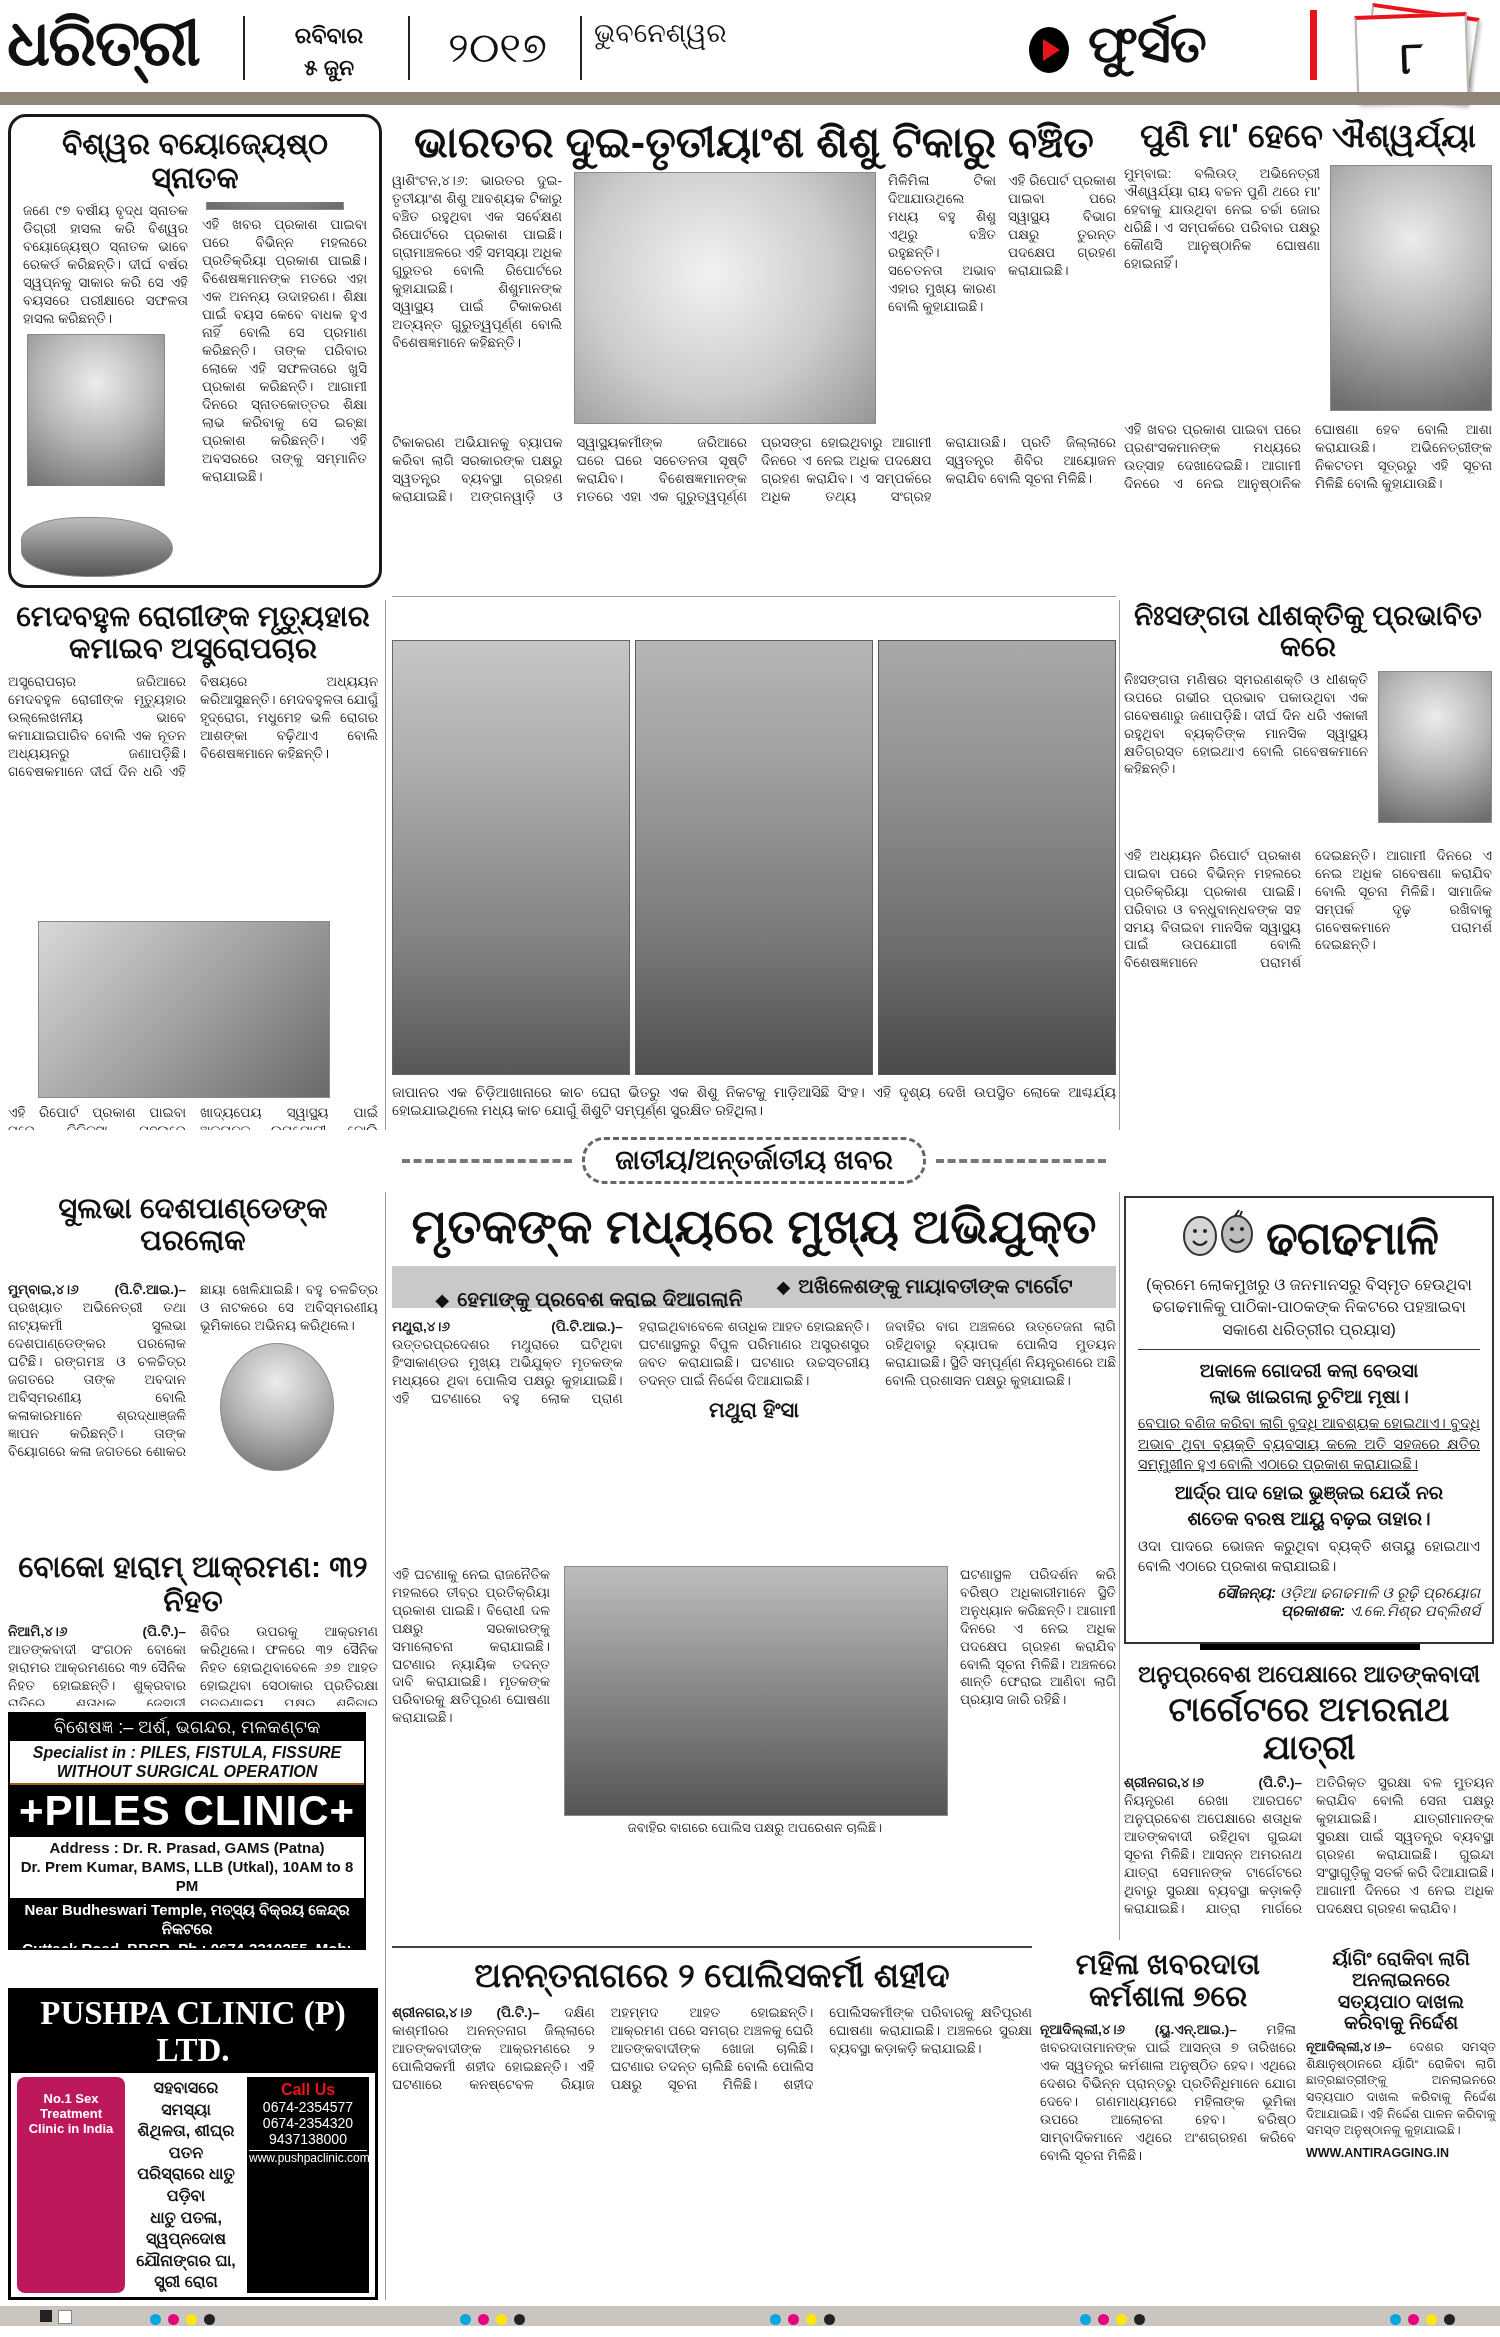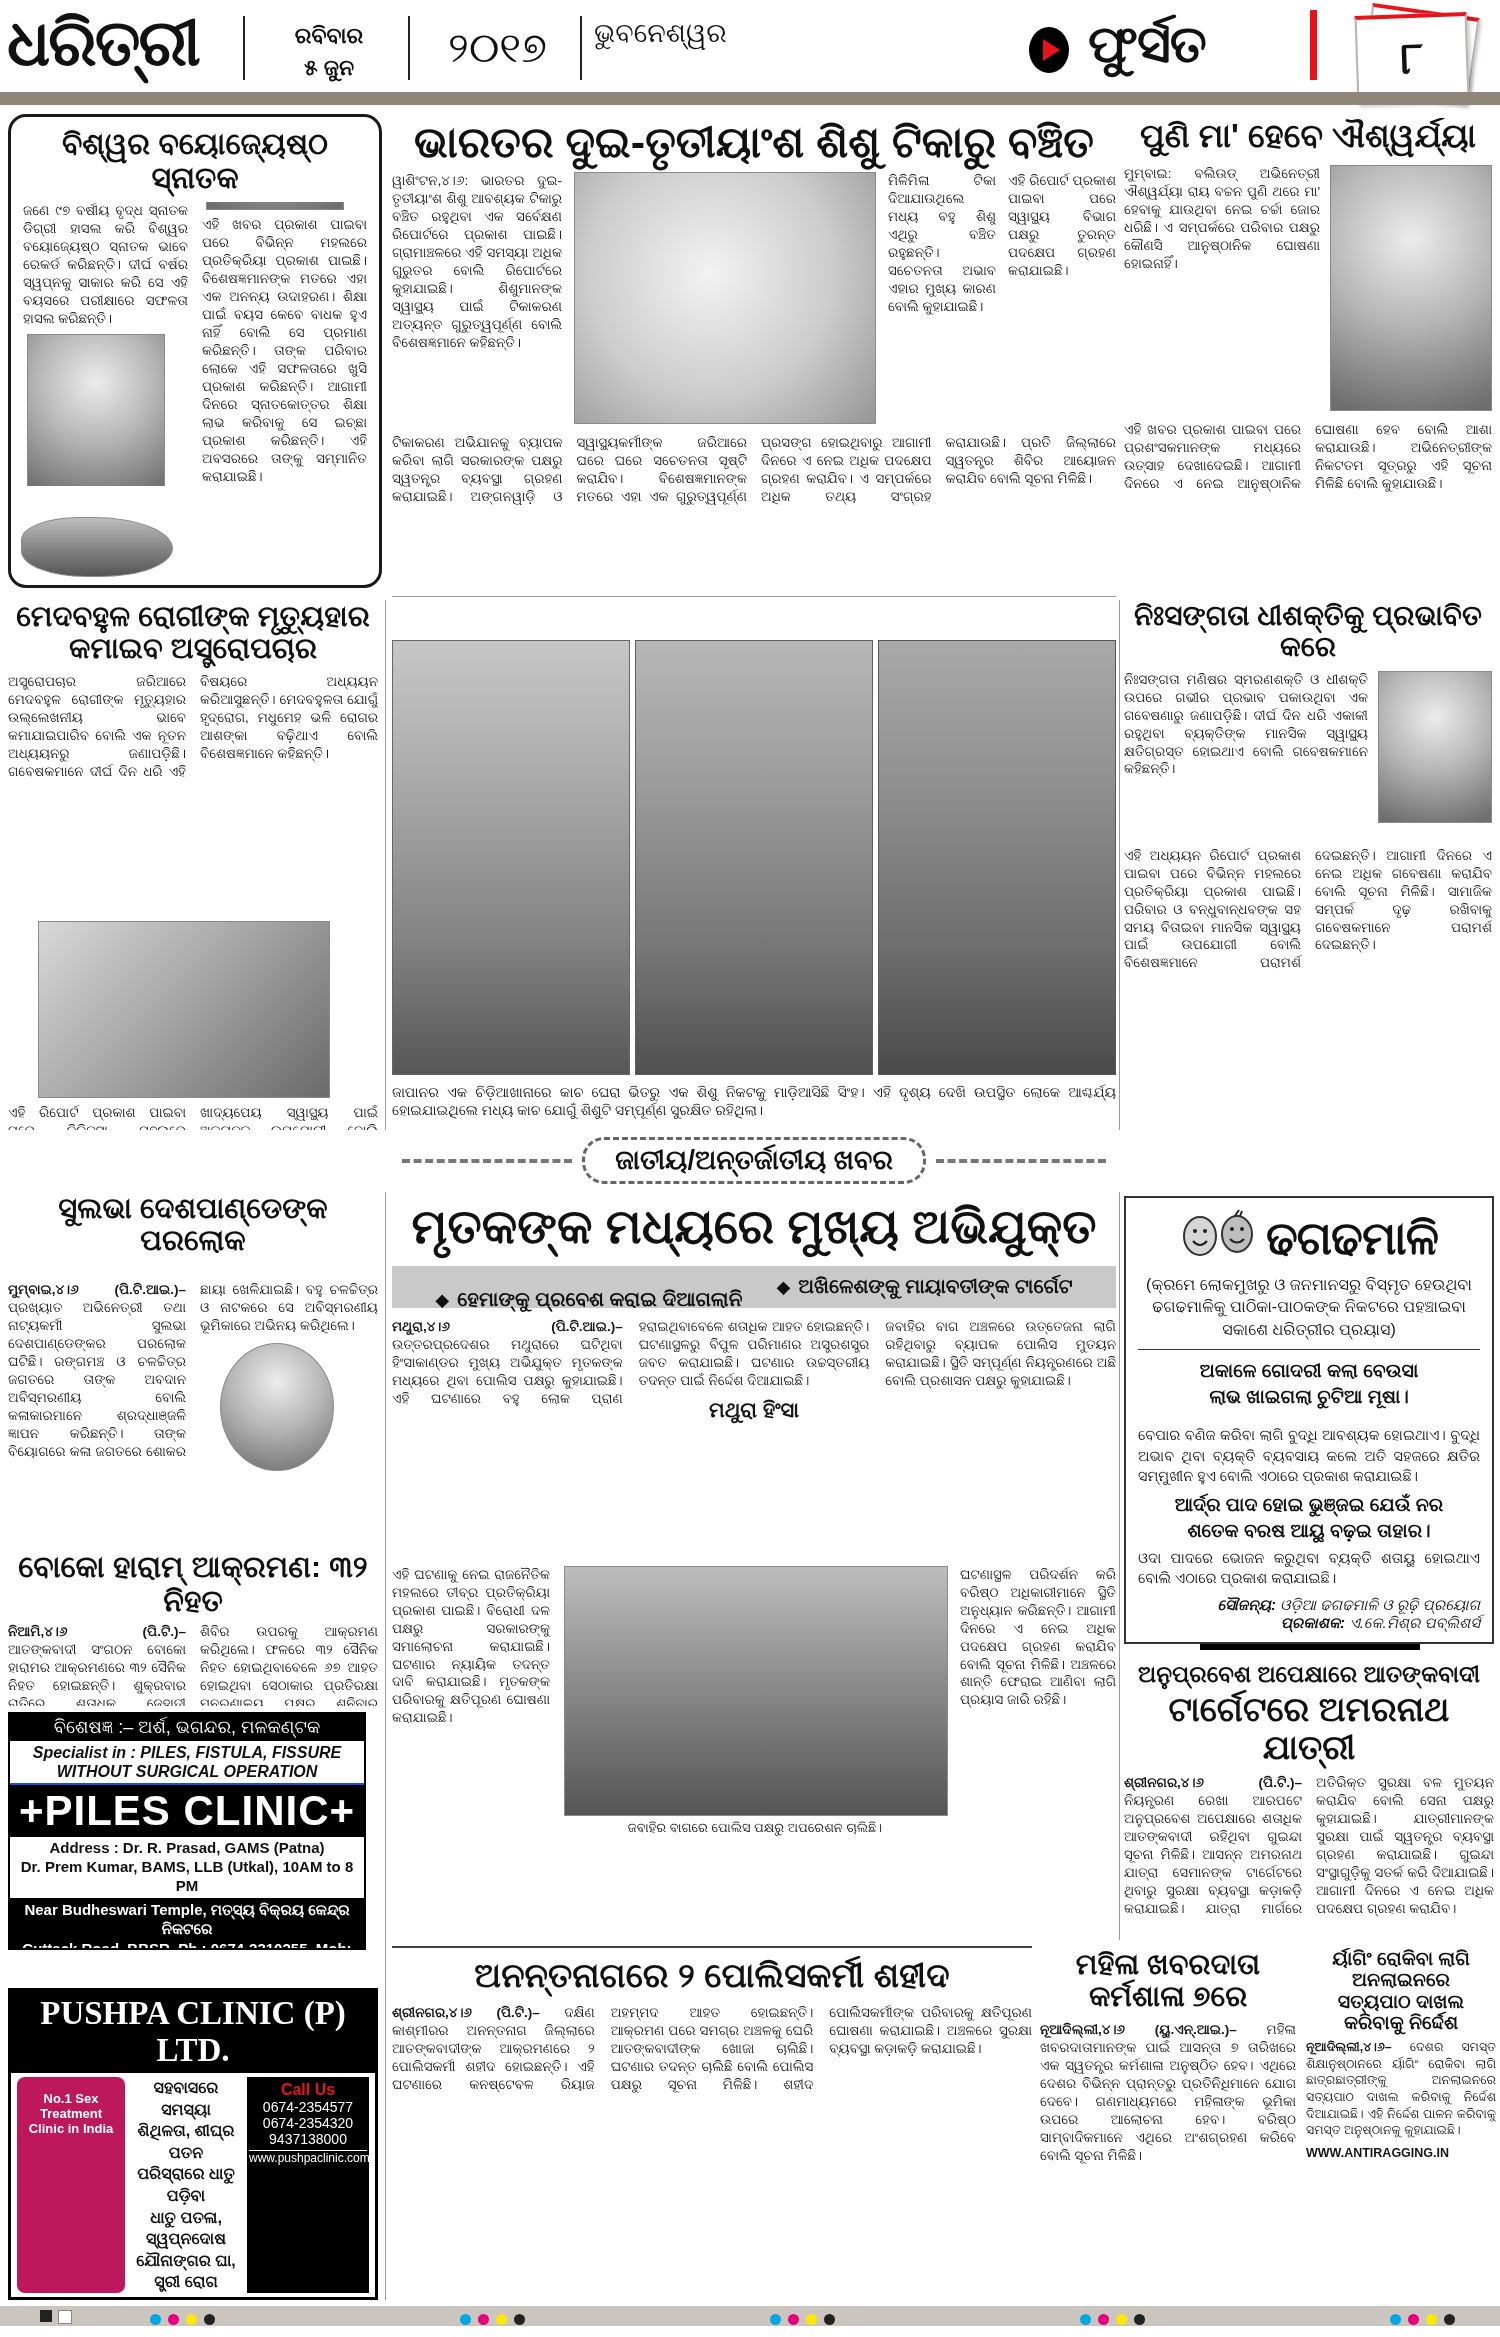--- a/index.html
+++ b/index.html
@@ -152,21 +152,21 @@
   <div class="abs" style="left:8px;top:1550px;width:370px;height:156px;overflow:hidden;">
     <div class="hl" style="font-size:30px;">ବୋକୋ ହାରାମ୍ ଆକ୍ରମଣ: ୩୨ ନିହତ</div>
     <div class="body cols2" style="margin-top:6px;height:112px;">
       <span class="dl">ନିଆମି,୪।୬ (ପି.ଟି.)–</span>
       <span>ଆତଙ୍କବାଦୀ ସଂଗଠନ ବୋକୋ ହାରାମର ଆକ୍ରମଣରେ ୩୨ ସୈନିକ ନିହତ ହୋଇଛନ୍ତି। ଶୁକ୍ରବାର ରାତିରେ ଶତାଧିକ ଜେହାଦୀ ବୋସୋସ୍ଥିତ ନାଇଜର ସେନାର ଏକ ଶିବିର ଉପରକୁ ଆକ୍ରମଣ କରିଥିଲେ। ଫଳରେ ୩୨ ସୈନିକ ନିହତ ହୋଇଥିବାବେଳେ ୬୭ ଆହତ ହୋଇଥିବା ସେଠାକାର ପ୍ରତିରକ୍ଷା ମନ୍ତ୍ରଣାଳୟ ପକ୍ଷରୁ ଶନିବାର କୁହାଯାଇଛି।</span>
     </div>
   </div>
 
   <div class="abs adbox" style="left:8px;top:1712px;width:358px;height:238px;">
     <div class="blackrow" style="font-size:18px;padding:3px 0;">ବିଶେଷଜ୍ଞ :– ଅର୍ଶ, ଭଗନ୍ଦର, ମଳକଣ୍ଟକ</div>
-    <div style="text-align:center;font-weight:bold;font-style:italic;font-size:16px;line-height:1.2;padding:2px 0;border-bottom:2px solid #1d4ed8;">
+    <div style="text-align:center;font-weight:bold;font-style:italic;font-size:16px;line-height:1.2;padding:2px 0;border-bottom:2px solid #a16207;">
       <div>Specialist in : PILES, FISTULA, FISSURE</div>
       <div>WITHOUT SURGICAL OPERATION</div>
     </div>
     <div class="blackrow" style="font-size:42px;font-weight:900;letter-spacing:1px;padding:2px 0;">+PILES CLINIC+</div>
     <div style="text-align:center;font-size:15px;font-weight:bold;line-height:1.25;padding:2px 0;">
       <div>Address : Dr. R. Prasad, GAMS (Patna)</div>
       <div>Dr. Prem Kumar, BAMS, LLB (Utkal), 10AM to 8 PM</div>
     </div>
     <div class="blackrow" style="font-size:15px;font-weight:bold;line-height:1.3;padding:2px 0;">
       <div>Near Budheswari Temple, ମତ୍ସ୍ୟ ବିକ୍ରୟ କେନ୍ଦ୍ର ନିକଟରେ</div>
@@ -267,21 +267,21 @@
           <path d="M50 31 q7 7 14 0" stroke="#222" stroke-width="2" fill="none"></path>
           <path d="M55 8 l4 -6 M60 8 l2 -5" stroke="#222" stroke-width="2" fill="none"></path>
         </svg>
       </span>
       <span style="font-size:46px;font-weight:900;letter-spacing:-1px;">ଢଗଢମାଳି</span>
     </div>
     <div style="font-size:16px;text-align:center;line-height:1.4;margin-top:6px;">(କ୍ରମେ ଲୋକମୁଖରୁ ଓ ଜନମାନସରୁ ବିସ୍ମୃତ ହେଉଥିବା ଢଗଢମାଳିକୁ ପାଠିକା-ପାଠକଙ୍କ ନିକଟରେ ପହଞ୍ଚାଇବା ସକାଶେ ଧରିତ୍ରୀର ପ୍ରୟାସ)</div>
     <div style="border-top:1.5px solid #333;margin:8px 0;"></div>
     <div class="versel">ଅକାଳେ ଗୋଦରୀ କଲା ବେଉସା</div>
     <div class="versel">ଲାଭ ଖାଇଗଲା ଚୁଟିଆ ମୂଷା।</div>
-    <div class="dhaga-exp" style="margin-top:16px;">ବେପାର ବଣିଜ କରିବା ଲାଗି ବୁଦ୍ଧି ଆବଶ୍ୟକ ହୋଇଥାଏ। ବୁଦ୍ଧି ଅଭାବ ଥିବା ବ୍ୟକ୍ତି ବ୍ୟବସାୟ କଲେ ଅତି ସହଜରେ କ୍ଷତିର ସମ୍ମୁଖୀନ ହୁଏ ବୋଲି ଏଠାରେ ପ୍ରକାଶ କରାଯାଇଛି।</div>
+    <div class="dhaga-exp" style="margin-top:4px;text-decoration:underline;">ବେପାର ବଣିଜ କରିବା ଲାଗି ବୁଦ୍ଧି ଆବଶ୍ୟକ ହୋଇଥାଏ। ବୁଦ୍ଧି ଅଭାବ ଥିବା ବ୍ୟକ୍ତି ବ୍ୟବସାୟ କଲେ ଅତି ସହଜରେ କ୍ଷତିର ସମ୍ମୁଖୀନ ହୁଏ ବୋଲି ଏଠାରେ ପ୍ରକାଶ କରାଯାଇଛି।</div>
     <div class="versel" style="margin-top:6px;">ଆର୍ଦ୍ର ପାଦ ହୋଇ ଭୁଞ୍ଜଇ ଯେଉଁ ନର</div>
     <div class="versel">ଶତେକ ବରଷ ଆୟୁ ବଢ଼ଇ ତାହାର।</div>
     <div class="dhaga-exp" style="margin-top:4px;">ଓଦା ପାଦରେ ଭୋଜନ କରୁଥିବା ବ୍ୟକ୍ତି ଶତାୟୁ ହୋଇଥାଏ ବୋଲି ଏଠାରେ ପ୍ରକାଶ କରାଯାଇଛି।</div>
     <div style="text-align:right;font-size:15px;margin-top:8px;">
       <span style="font-weight:bold;font-style:italic;">ସୌଜନ୍ୟ:</span>
       <span style="font-style:italic;" ind="">ଓଡ଼ିଆ ଢଗଢମାଳି ଓ ରୂଢ଼ି ପ୍ରୟୋଗ</span>
     </div>
     <div style="text-align:right;font-size:15px;">
       <span style="font-weight:bold;font-style:italic;">ପ୍ରକାଶକ:</span>
       <span style="font-style:italic;">ଏ.କେ.ମିଶ୍ର ପବ୍ଲିଶର୍ସ</span>

